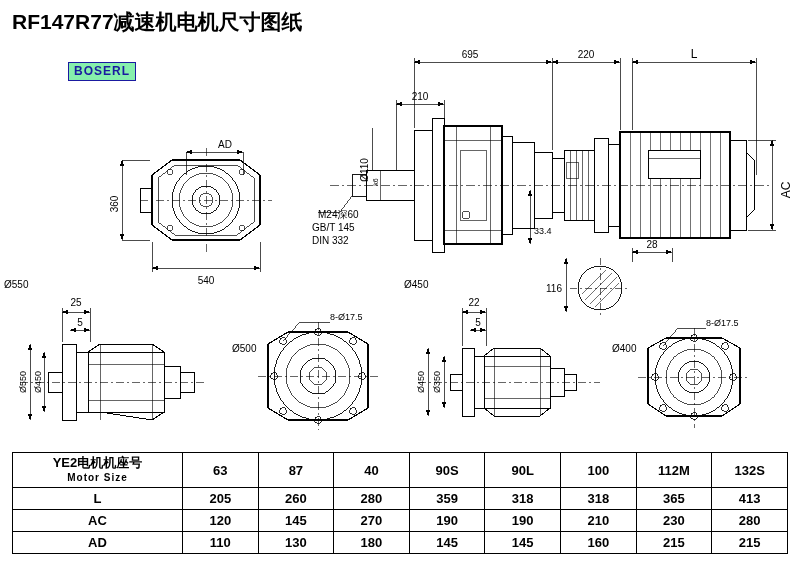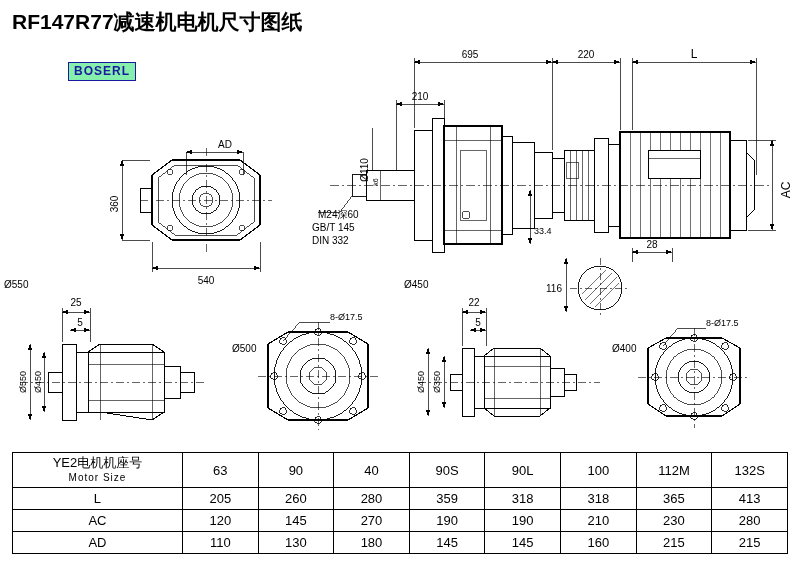--- a/index.html
+++ b/index.html
@@ -53,21 +53,21 @@
     top: 452px;
     width: 776px;
     border-collapse: collapse;
     font-size: 13px;
   }
   .spec-table td, .spec-table th {
     border: 1px solid #000;
     text-align: center;
     height: 21px;
     padding: 0;
-    font-weight: normal;
+    font-weight: bold;
   }
   .spec-table td.rowhead {
     width: 170px;
   }
   .spec-table td.colcell {
     width: 75px;
   }
   .hdr-cn {
     display: block;
     line-height: 15px;
@@ -440,21 +440,21 @@
   </svg>
 
   <table class="spec-table">
     <tbody>
       <tr class="hdr-row">
         <td class="rowhead">
           <span class="hdr-cn">YE2电机机座号</span>
           <span class="hdr-en">Motor Size</span>
         </td>
         <td class="colcell">63</td>
-        <td class="colcell">90</td>
+        <td class="colcell">87</td>
         <td class="colcell">40</td>
         <td class="colcell">90S</td>
         <td class="colcell">90L</td>
         <td class="colcell">100</td>
         <td class="colcell">112M</td>
         <td class="colcell">132S</td>
       </tr>
       <tr>
         <td class="rowhead">L</td>
         <td>205</td>

